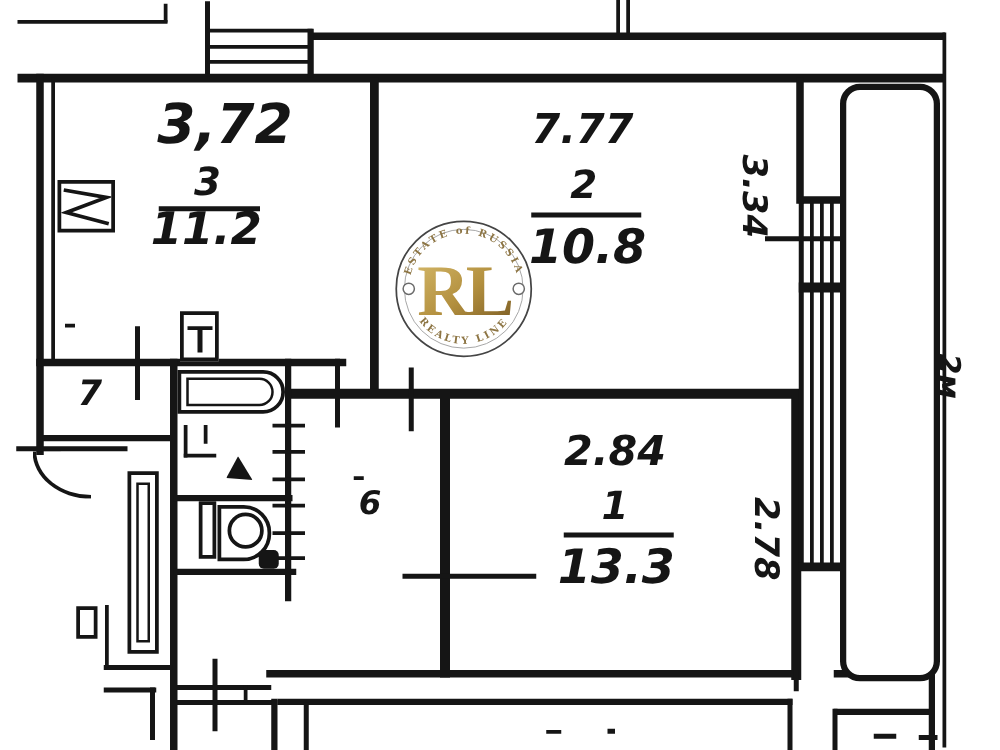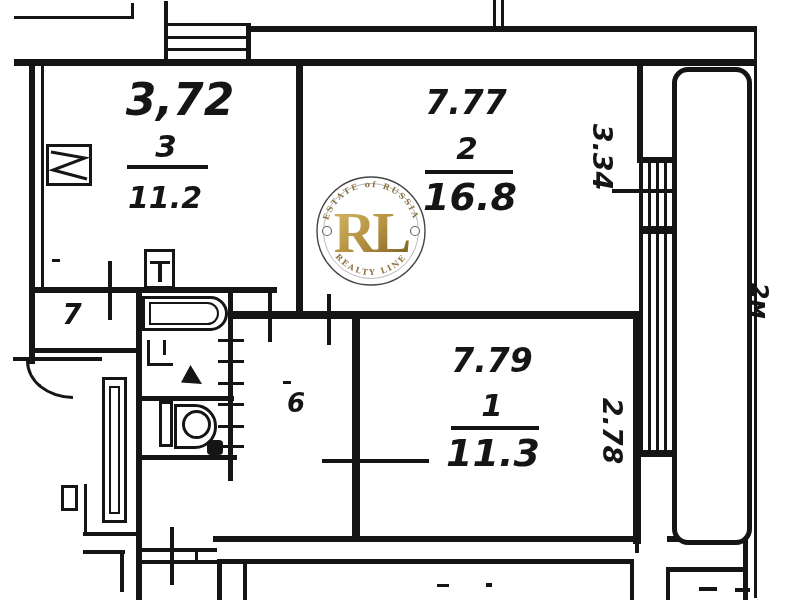--- a/index.html
+++ b/index.html
@@ -127,32 +127,32 @@
   <div class="fill" style="left:699px;top:587px;width:18px;height:4px"></div>
   <div class="fill" style="left:735px;top:588px;width:15px;height:4px"></div>
   <div class="fill" style="left:437px;top:584px;width:12px;height:3px"></div>
   <div class="fill" style="left:486px;top:583px;width:6px;height:4px"></div>
   <div class="fill" style="left:52px;top:259px;width:8px;height:3px"></div>
   <div class="fill" style="left:283px;top:381px;width:8px;height:3px"></div>
 
   <div class="lbl" style="left:118px;top:78px;width:124px;font-size:44px">3,72</div>
   <div class="lbl" style="left:106px;top:131px;width:120px;font-size:31px">3</div>
   <div class="w" style="left:127px;top:165px;width:81px;height:4px"></div>
-  <div class="lbl" style="left:105px;top:183px;width:120px;font-size:30px">11.2</div>
+  <div class="lbl" style="left:105px;top:166px;width:120px;font-size:36px">11.2</div>
 
   <div class="lbl" style="left:404px;top:86px;width:124px;font-size:33px">7.77</div>
   <div class="lbl" style="left:407px;top:133px;width:120px;font-size:31px">2</div>
   <div class="w" style="left:425px;top:170px;width:88px;height:4px"></div>
-  <div class="lbl" style="left:408px;top:178px;width:124px;font-size:38px">16.8</div>
+  <div class="lbl" style="left:408px;top:178px;width:124px;font-size:38px">10.8</div>
   <div class="lbl vtext" style="left:562px;top:143px;width:80px;height:28px;font-size:27px">3.34</div>
 
-  <div class="lbl" style="left:430px;top:344px;width:124px;font-size:33px">7.79</div>
+  <div class="lbl" style="left:430px;top:344px;width:124px;font-size:33px">2.84</div>
   <div class="lbl" style="left:432px;top:390px;width:120px;font-size:31px">1</div>
   <div class="w" style="left:451px;top:426px;width:88px;height:4px"></div>
-  <div class="lbl" style="left:431px;top:434px;width:124px;font-size:38px">11.3</div>
+  <div class="lbl" style="left:431px;top:434px;width:124px;font-size:38px">13.3</div>
   <div class="lbl vtext" style="left:572px;top:417px;width:80px;height:28px;font-size:27px">2.78</div>
 
   <div class="lbl" style="left:276px;top:390px;width:40px;font-size:26px">6</div>
   <div class="lbl" style="left:52px;top:301px;width:40px;font-size:28px">7</div>
   <div class="lbl vtext" style="left:722px;top:287px;width:70px;height:28px;font-size:24px">2м</div>
 
   <svg width="150" height="150" style="position:absolute;left:296px;top:156px;z-index:50">
     <defs>
       <linearGradient id="goldgrad" x1="0" y1="0" x2="0.9" y2="1">
         <stop offset="0" stop-color="#d8bc6d"></stop>

